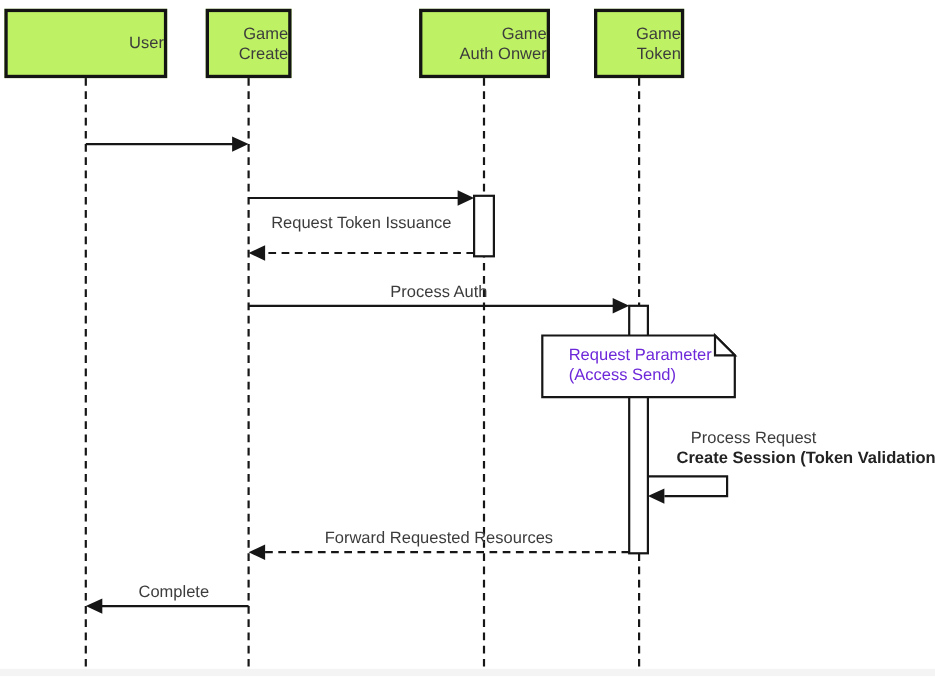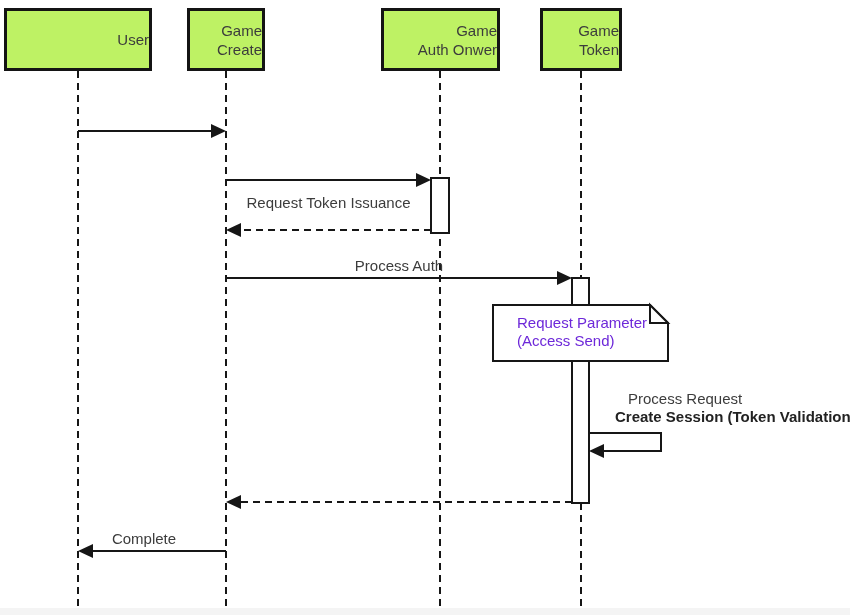--- a/index.html
+++ b/index.html
@@ -113,21 +113,22 @@
   </div>
   <div class="actor-box" style="left:540px; top:8px; width:82px; height:63px;">
     <span>Game</span>
     <span>Token</span>
   </div>
 
   <div class="msg-label" style="left:226px; top:159px; width:205px;margin-top:35px;">Request Token Issuance</div>
   <div class="msg-label" style="left:226px; top:257px; width:346px;">Process Auth</div>
   <div class="msg-label left-align" style="left:615px; top:390px;margin-left:13px;">Process Request</div>
   <div class="msg-label left-align bold" style="left:615px; top:408px;">Create Session (Token Validation)</div>
-  <div class="msg-label" style="left:70px; top:530px; width:148px;">Complete</div>
+  <div class="msg-label" style="left:226px; top:481px; width:346px;">Forward Requested Resources</div>
+  <div class="msg-label" style="left:84px; top:530px; width:148px;">Complete</div>
 
   <div class="note-text" style="left:517px; top:314px;">
     <div>Request Parameter</div>
     <div>(Access Send)</div>
   </div>
 
   <div class="bottom-bar"></div>
 
 </div>
 

